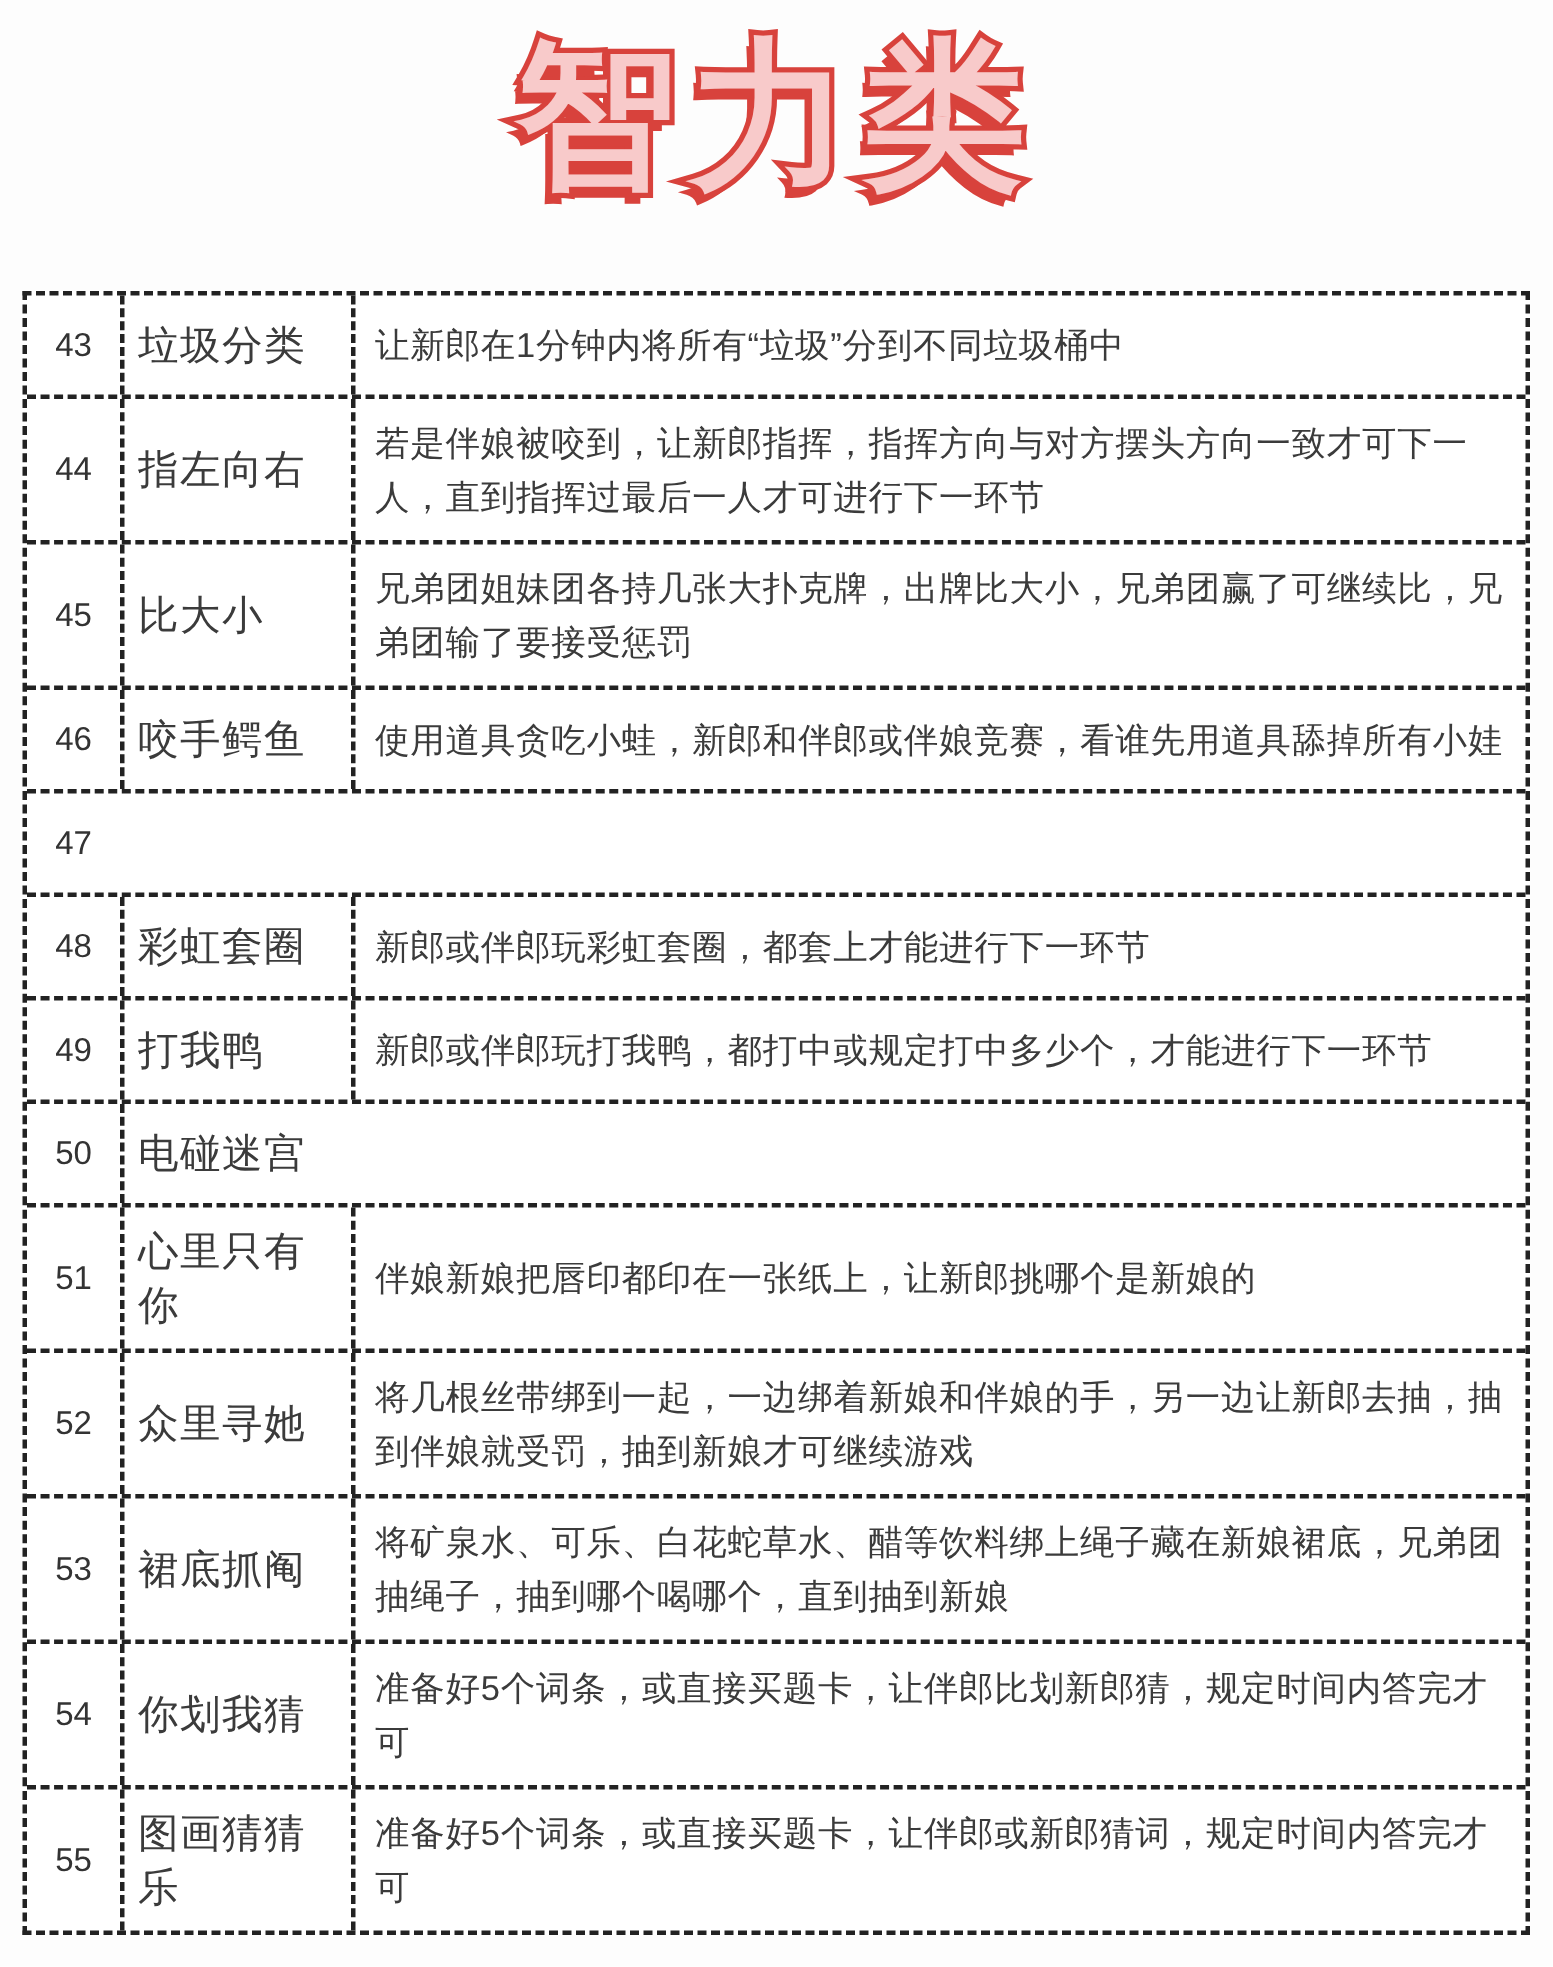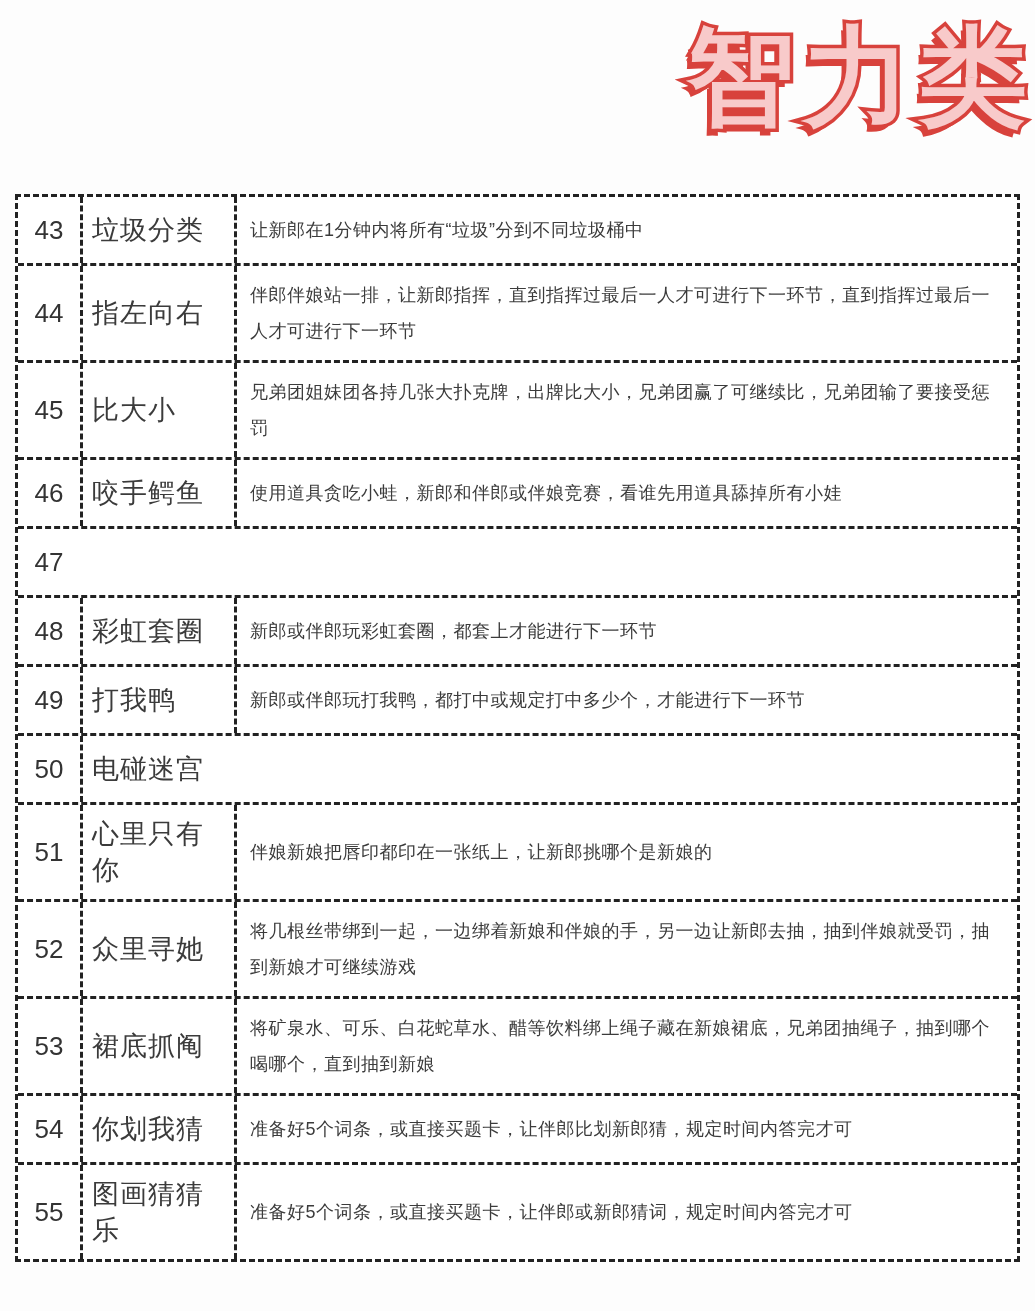--- a/index.html
+++ b/index.html
@@ -8,21 +8,21 @@
     background: #fdfdfd;
     font-family: "Liberation Sans", sans-serif;
   }
   body {
     height: 1311px;
     overflow: hidden;
   }
   .title-wrap {
     width: 1035px;
     padding-top: 18px;
-    text-align: right;
+    text-align: center;
   }
   .page-title {
     display: inline-block;
     font-size: 108px;
     line-height: 118px;
     font-weight: 900;
     letter-spacing: 8px;
     color: #f8caca;
     -webkit-text-stroke: 7px #d8423c;
     paint-order: stroke fill;
@@ -43,34 +43,34 @@
   .cell {
     display: flex;
     align-items: center;
     color: #3b3b3b;
     min-height: 66px;
     padding: 11px 8px;
   }
   .cell + .cell { border-left: 3px dashed #222222; }
   .cell.num {
     justify-content: center;
-    font-size: 26px;
+    font-size: 22px;
     font-weight: 500;
     color: #333333;
     padding: 11px 2px;
   }
   .cell.name {
     font-size: 27px;
     font-weight: 500;
     letter-spacing: 1px;
     padding-left: 9px;
     padding-right: 4px;
   }
   .cell.desc {
-    font-size: 18px;
+    font-size: 23px;
     font-weight: 500;
     line-height: 36px;
     padding-left: 13px;
     padding-right: 10px;
     letter-spacing: 0.5px;
   }
 </style>
 </head>
 <body>
 
@@ -81,21 +81,21 @@
 <div class="games-table" id="rows-container">
   <div class="row">
     <div class="cell num">43</div>
     <div class="cell name">垃圾分类</div>
     <div class="cell desc">让新郎在1分钟内将所有“垃圾”分到不同垃圾桶中</div>
   </div>
 
   <div class="row">
     <div class="cell num">44</div>
     <div class="cell name">指左向右</div>
-    <div class="cell desc">伴郎伴娘站一排，让新郎指挥，直到指挥过最后一人才可进行下一环节，直到指挥过最后一人才可进行下一环节</div>
+    <div class="cell desc">若是伴娘被咬到，让新郎指挥，指挥方向与对方摆头方向一致才可下一人，直到指挥过最后一人才可进行下一环节</div>
   </div>
 
   <div class="row">
     <div class="cell num">45</div>
     <div class="cell name">比大小</div>
     <div class="cell desc">兄弟团姐妹团各持几张大扑克牌，出牌比大小，兄弟团赢了可继续比，兄弟团输了要接受惩罚</div>
   </div>
 
   <div class="row">
     <div class="cell num">46</div>

